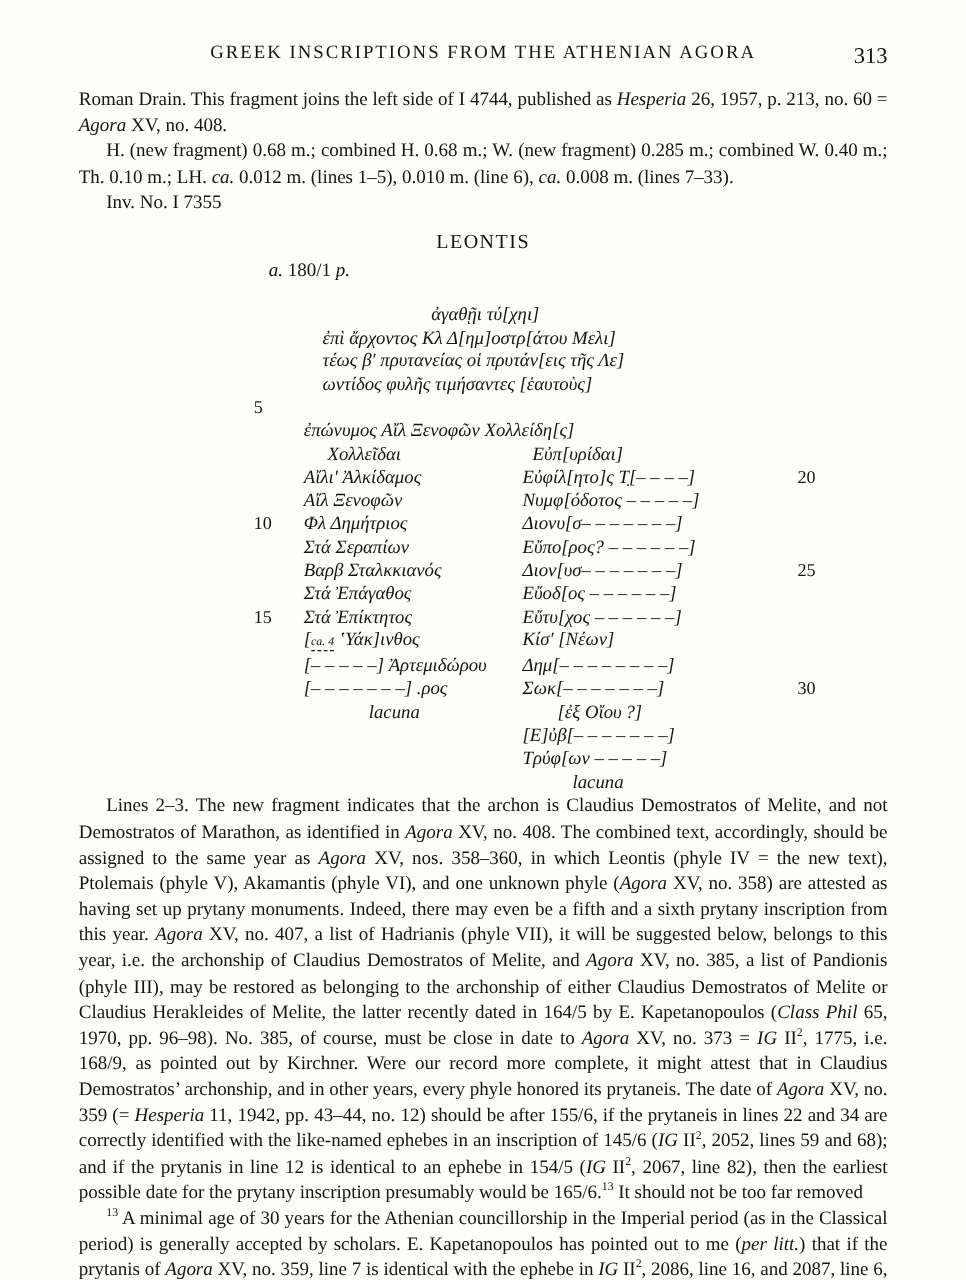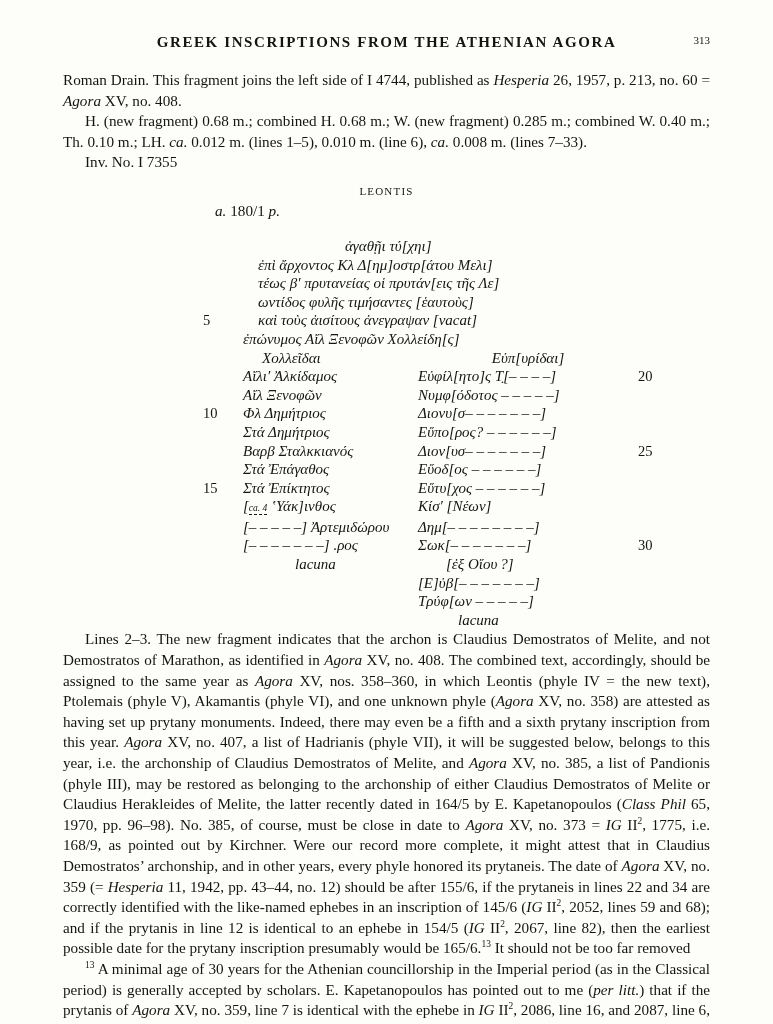--- a/index.html
+++ b/index.html
@@ -3,38 +3,38 @@
 <meta charset="utf-8">
 <style>
   html,body{margin:0;padding:0;}
   body{
     width:773px;height:1024px;overflow:hidden;
     background:#fdfdfa;color:#141414;
     font-family:"Liberation Serif","DejaVu Serif",serif;
   }
   .page{box-sizing:border-box;width:773px;height:1024px;padding:34px 63px 0 63px;position:relative;}
   .running-head{position:relative;height:20px;margin-bottom:16px;}
-  .rh-title{display:block;text-align:center;font-size:15px;letter-spacing:1.6px;font-weight:bold;}
-  .rh-page{position:absolute;right:0;top:0;font-size:11px;letter-spacing:0;}
+  .rh-title{display:block;text-align:center;font-size:15px;letter-spacing:1.6px;}
+  .rh-page{position:absolute;right:0;top:0;font-size:18px;letter-spacing:0;}
   p.body{margin:0;font-size:15.2px;line-height:20.6px;text-align:justify;}
   .ind{text-indent:22px;}
-  .heading{ text-align:center;font-size:11px;letter-spacing:1.2px;margin:12px 0 4px 0;}
+  .heading{ text-align:center;font-size:16px;letter-spacing:1.2px;margin:12px 0 4px 0;}
   .date-line{margin-left:152px;font-size:15.2px;line-height:19px;}
   .ins{margin-left:140px;margin-top:17px;font-size:15px;}
   .g-row{display:flex;line-height:18.6px;white-space:nowrap;}
   .gk{font-style:italic;}
   .gn{width:37px;flex:0 0 37px;font-style:normal;font-size:14.5px;}
   .gfull{padding-left:18px;}
   .gline1{padding-left:142px;}
   .gline6{padding-left:3px;text-align:center;}
   .gc-l{box-sizing:border-box;width:178px;flex:0 0 178px;padding-left:3px;}
   .gc-r{box-sizing:border-box;width:212px;flex:0 0 212px;}
   .gn-r{padding-left:8px;font-style:normal;font-size:14.5px;}
   .hdr-l{padding-left:22px;}
-  .hdr-r{padding-left:8px;text-align:center;}
+  .hdr-r{padding-left:8px;}
   .cen-l{padding-left:55px;}
   .cen-r{padding-left:28px;}
   .cen-r2{padding-left:40px;}
   .discussion{margin-top:14px;}
   .footnote{margin-top:22px;font-size:14.6px;line-height:20.4px;text-align:justify;}
   sup{font-size:0.62em;line-height:0;}
   .ca4{font-size:9.5px;border-bottom:1px dashed currentColor;padding-bottom:1px;text-align:right;}
   i{font-style:italic;}
 </style>
 </head>
@@ -66,21 +66,20 @@
     <div class="g-row">
       <span class="gn"></span>
       <span class="gk gfull">τέως β′ πρυτανείας οἱ πρυτάν[εις τῆς Λε]</span>
     </div>
     <div class="g-row">
       <span class="gn"></span>
       <span class="gk gfull">ωντίδος φυλῆς τιμήσαντες [ἑαυτοὺς]</span>
     </div>
     <div class="g-row">
       <span class="gn">5</span>
-      <span class="gk gfull">καὶ τοὺς ἀισίτους ἀνεγραψαν [<i>vacat</i>]</span>
     </div>
     <div class="g-row">
       <span class="gn"></span>
       <span class="gk gline6">ἐπώνυμος Αἴλ Ξενοφῶν Χολλείδη[ς]</span>
     </div>
 
     <div class="g-row">
       <span class="gn"></span>
       <span class="gc-l gk hdr-l">Χολλεῖδαι</span>
       <span class="gc-r gk hdr-r">Εὐπ[υρίδαι]</span>
@@ -100,21 +99,21 @@
       <span class="gn-r"></span>
     </div>
     <div class="g-row">
       <span class="gn">10</span>
       <span class="gc-l gk">Φλ Δημήτριος</span>
       <span class="gc-r gk">Διονυ[σ– – – – – – –]</span>
       <span class="gn-r"></span>
     </div>
     <div class="g-row">
       <span class="gn"></span>
-      <span class="gc-l gk">Στά Δημήτριος</span>
+      <span class="gc-l gk">Στά Σεραπίων</span>
       <span class="gc-r gk">Εὔπο[ρος? – – – – – –]</span>
       <span class="gn-r"></span>
     </div>
     <div class="g-row">
       <span class="gn"></span>
       <span class="gc-l gk">Βαρβ Σταλκκιανός</span>
       <span class="gc-r gk">Διον[υσ– – – – – – –]</span>
       <span class="gn-r">25</span>
     </div>
     <div class="g-row">

